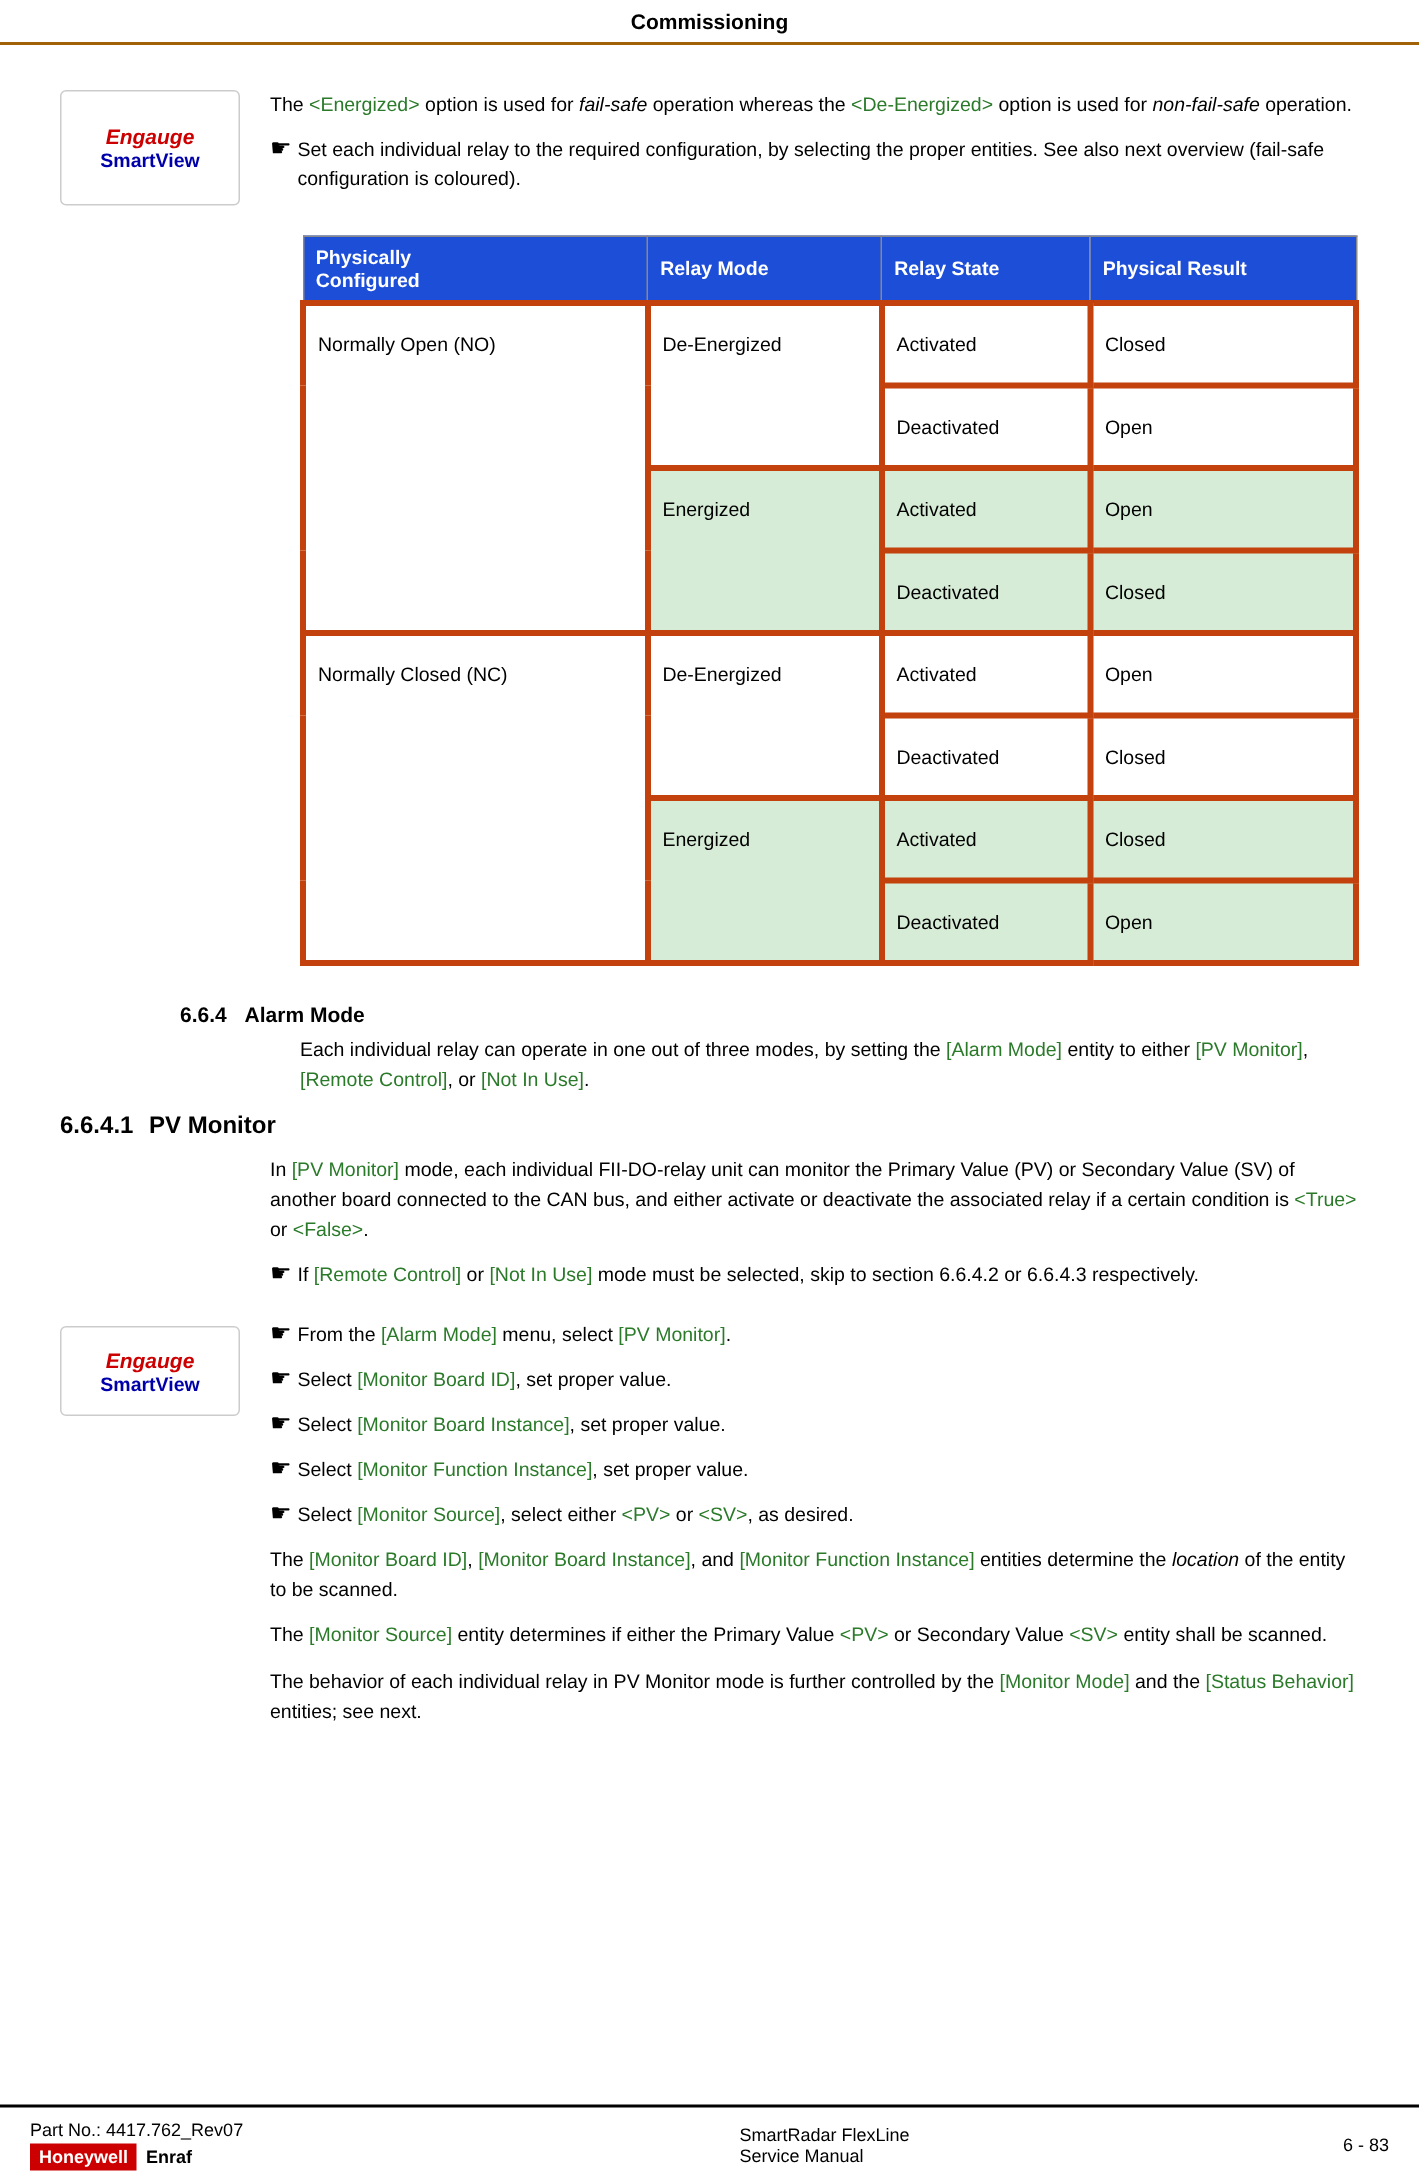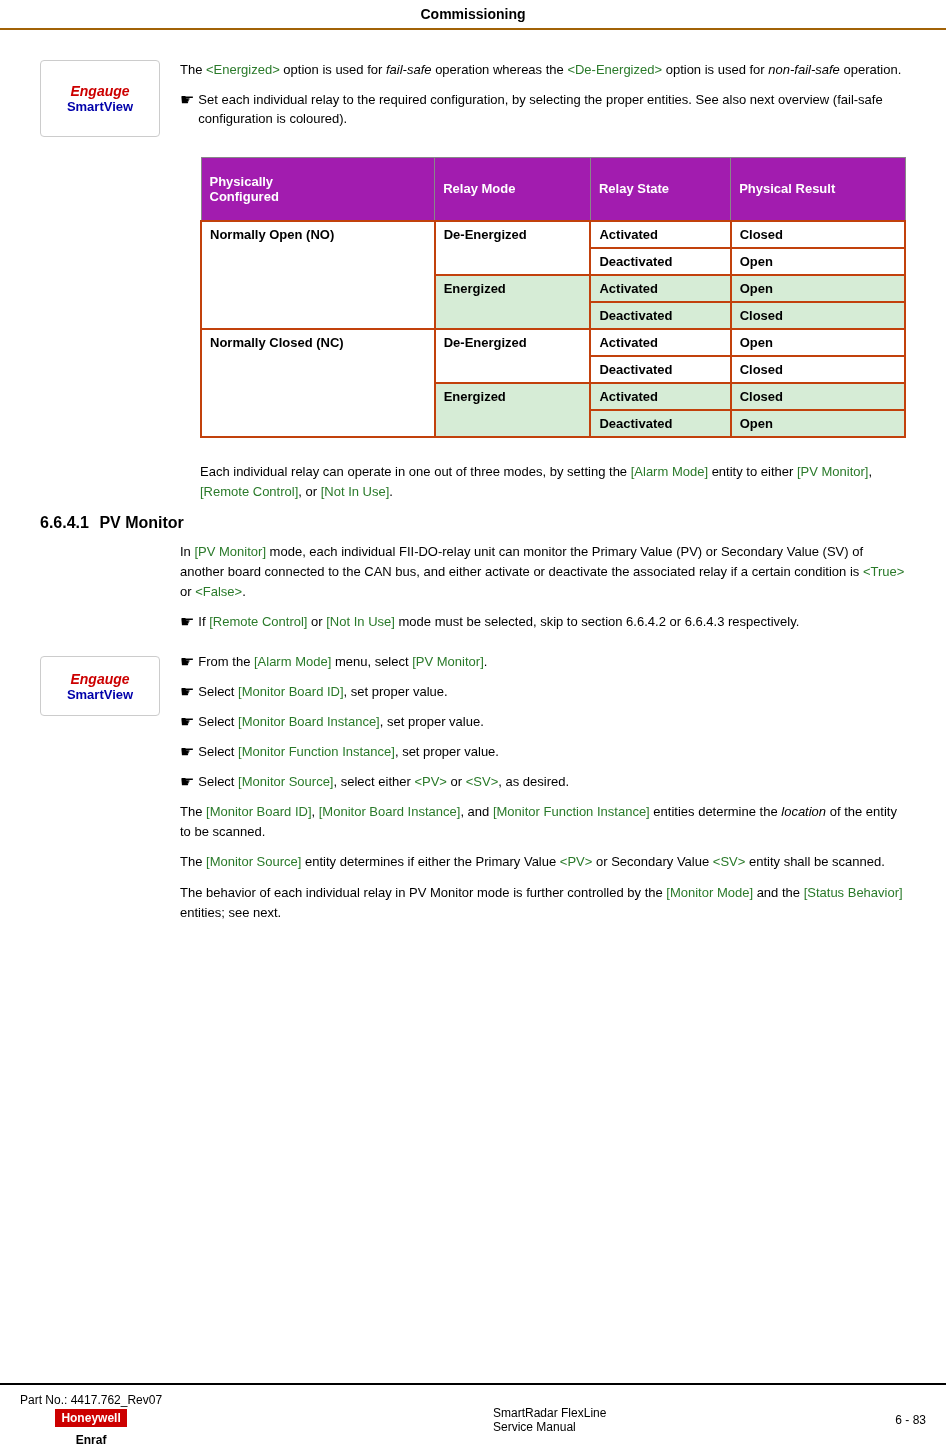--- a/index.html
+++ b/index.html
@@ -85,33 +85,32 @@
 
     
     .relay-table {
       width: 100%;
       border-collapse: collapse;
       margin: 16px 0 24px 0;
       font-size: 13px;
     }
 
     .relay-table th {
-      background: #a21caf;
+      background: #1d4ed8;
       color: #fff;
-      padding: 16px 8px;
+      padding: 6px 8px;
       border: 1px solid #888;
       font-weight: bold;
       text-align: left;
     }
 
     .relay-table td {
-      padding: 5px 8px;
-      border: 2px solid #c2410c;
+      padding: 18px 8px;
+      border: 4px solid #c2410c;
       vertical-align: top;
-      font-weight: bold;
     }
 
     .relay-table tr.green-row td {
       background: #d6ecd6;
     }
 
     .relay-table tr.white-row td {
       background: #fff;
     }
 
@@ -182,21 +181,20 @@
 
     .footer-left { }
     .footer-center { text-align: left; margin-left: 42px; }
     .footer-right { text-align: right; }
 
     .honeywell-logo {
       display: flex;
       align-items: center;
       gap: 6px;
       margin-top: 2px;
-      flex-direction: column;
     }
 
     .hw-red {
       background: #cc0000;
       color: #fff;
       font-weight: bold;
       padding: 2px 6px;
       font-size: 12px;
     }
 
@@ -287,20 +285,24 @@
             <td>Closed</td>
           </tr>
           <tr class="green-row">
             <td>Deactivated</td>
             <td>Open</td>
           </tr>
         </tbody>
     </table>
   </div>
 
+  <div class="section-664 half-indented">
+    <span class="sec-num">6.6.4</span>
+    <span class="sec-title">Alarm Mode</span>
+  </div>
 
   <div style="padding-left:160px;">
     <p class="body-text">
       Each individual relay can operate in one out of three modes, by setting the <span class="green-link">[Alarm Mode]</span> entity to either <span class="green-link">[PV Monitor]</span>, <span class="green-link">[Remote Control]</span>, or <span class="green-link">[Not In Use]</span>.
     </p>
   </div>
 
   <div class="section-6641">
     <span class="sec-num">6.6.4.1</span>
     <span>PV Monitor</span>

